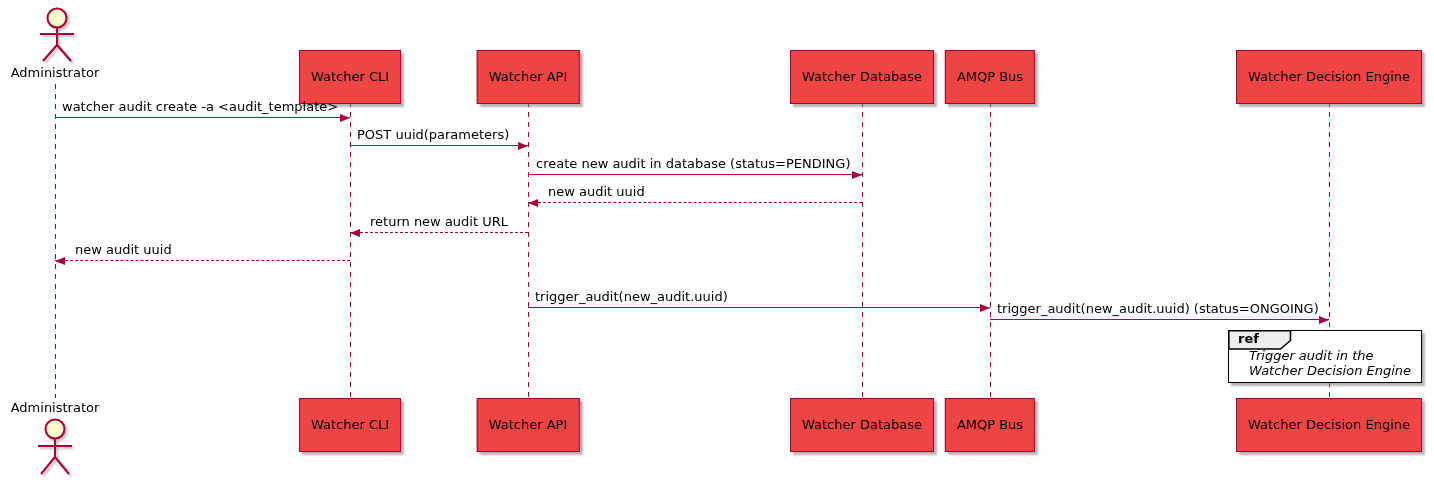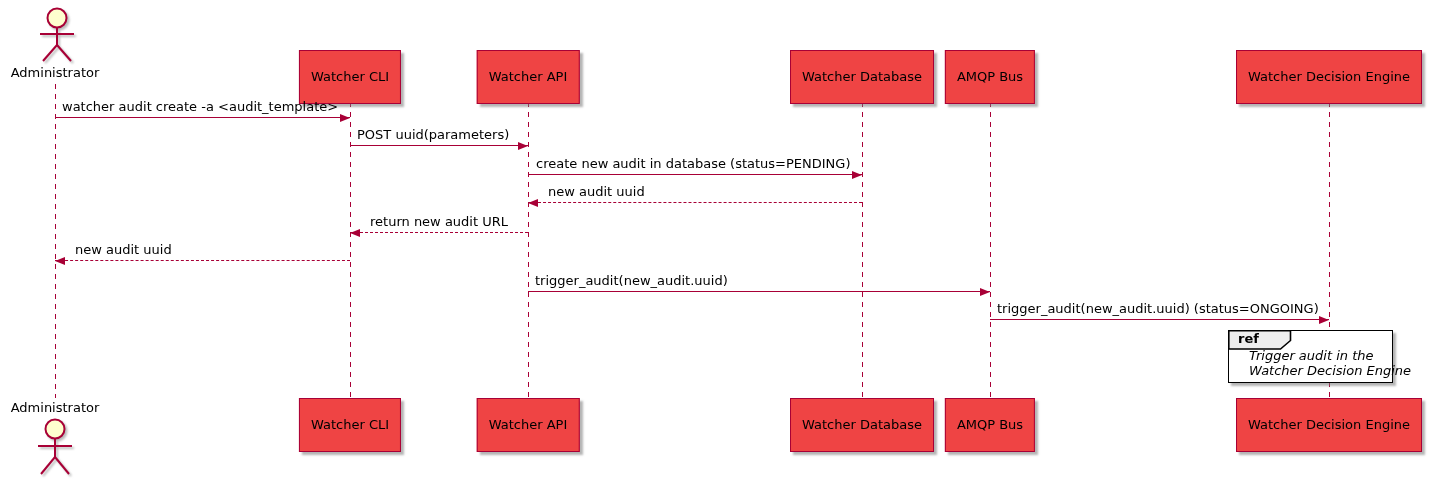--- a/index.html
+++ b/index.html
@@ -108,33 +108,33 @@
     <div class="line dashed"></div>
     <div class="head left"></div>
   </div>
 
   <div class="msg" style="left:55px; top:241px; width:295px;">
     <span class="lbl" style="left:20px;">new audit uuid</span>
     <div class="line dashed"></div>
     <div class="head left"></div>
   </div>
 
-  <div class="msg" style="left:528px; top:272px; width:462px;">
+  <div class="msg" style="left:528px; top:288px; width:462px;">
     <span class="lbl" style="left:7px;">trigger_audit(new_audit.uuid)</span>
     <div class="line solid"></div>
     <div class="head right"></div>
   </div>
 
   <div class="msg" style="left:990px; top:300px; width:339px;">
     <span class="lbl" style="left:7px;">trigger_audit(new_audit.uuid) (status=ONGOING)</span>
     <div class="line solid"></div>
     <div class="head right"></div>
   </div>
 
-  <div class="ref-frame" style="left:1228px; top:330px; width:165px; height:53px;">
+  <div class="ref-frame" style="left:1228px; top:330px; width:194px; height:53px;">
     <div class="ref-tab">
       <svg width="64" height="20" viewBox="0 0 64 20">
         <path d="M0.8,0.8 H62.5 V10.5 L52.5,19 H0.8 Z" fill="#EEEEEE" stroke="#000000" stroke-width="1.6"></path>
       </svg>
       <span class="tab-text">ref</span>
     </div>
     <div class="ref-body">
       <div>Trigger audit in the</div>
       <div>Watcher Decision Engine</div>
     </div>

